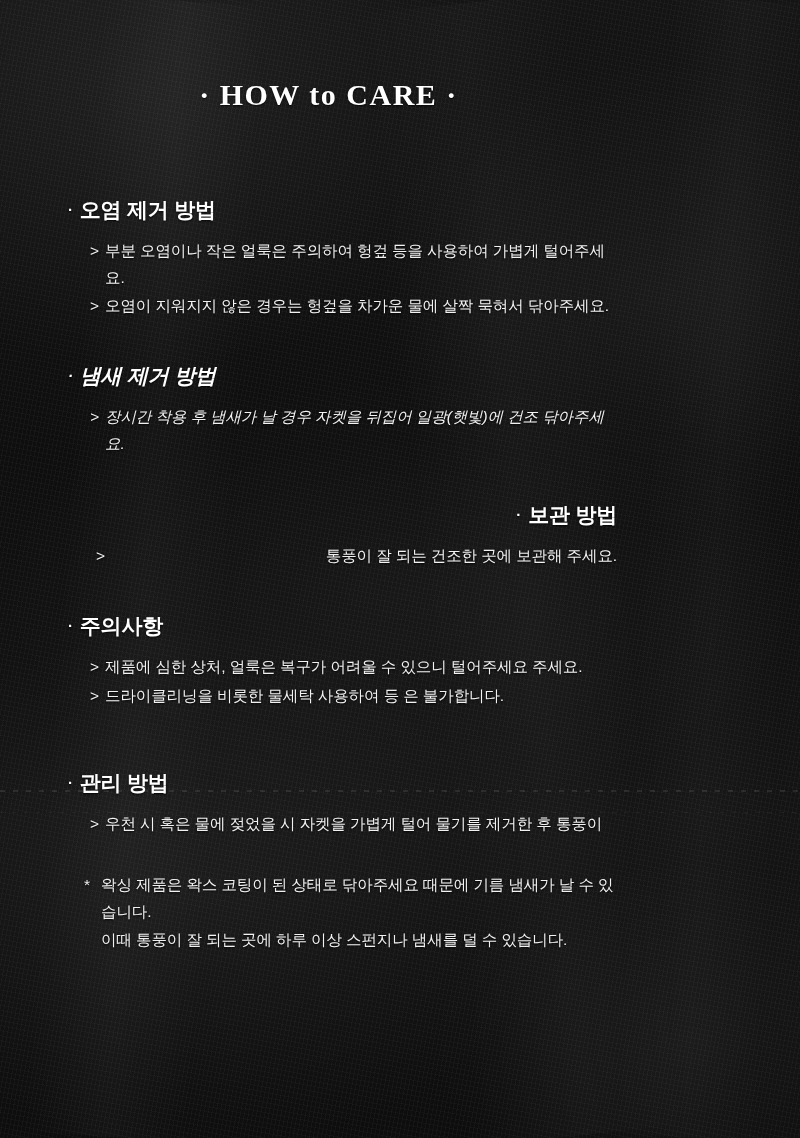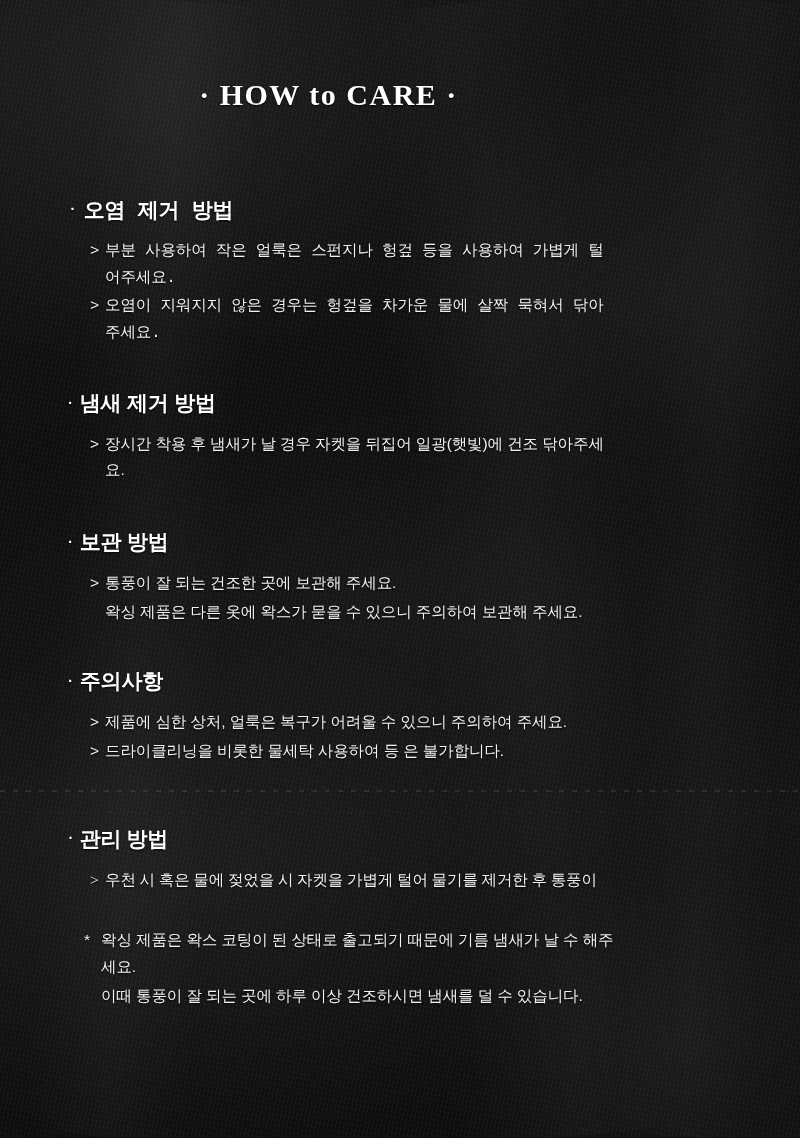--- a/index.html
+++ b/index.html
@@ -141,25 +141,25 @@
     padding-left: 16px;
   }
   .footnote .line {
     font-size: 15.5px;
   }
   .footnote .marker {
     width: 17px;
   }
 
   
-  .section.s1 { margin-bottom: 42px; font-family: Liberation Mono, monospace; }
-  .section.s2 { margin-bottom: 44px; }
-  .section.s3 { margin-bottom: 42px; }
+  .section.s1 { margin-bottom: 42px; }
+  .section.s2 { margin-bottom: 44px; font-style: italic; }
+  .section.s3 { margin-bottom: 42px; text-align: right; }
   .section.s4 { margin-bottom: 60px; }
-  .section.s5 { margin-bottom: 16px; font-family: Liberation Serif, serif; }
+  .section.s5 { margin-bottom: 16px; }
 </style>
 </head>
 <body>
 
 <div class="bg"></div>
 <div class="bg-fold fold-a"></div>
 <div class="bg-fold fold-b"></div>
 <div class="bg-fold fold-c"></div>
 <div class="bg-seam"></div>
 <div class="bg-seam2"></div>
@@ -170,21 +170,21 @@
 
   <div class="content">
 
     <div class="section s1">
       <div class="section-heading">
         <span class="bullet">·</span><span>오염 제거 방법</span>
       </div>
       <ul class="lines">
         <li class="line">
           <span class="marker">&gt;</span>
-          <span class="text">부분 사용하여 작은 얼룩은 스펀지나 헝겊 등을 사용하여 가볍게 털어주세요.</span>
+          <span class="text">부분 오염이나 작은 얼룩은 주의하여 헝겊 등을 사용하여 가볍게 털어주세요.</span>
         </li>
         <li class="line">
           <span class="marker">&gt;</span>
           <span class="text">오염이 지워지지 않은 경우는 헝겊을 차가운 물에 살짝 묵혀서 닦아주세요.</span>
         </li>
       </ul>
     </div>
 
     <div class="section s2">
       <div class="section-heading">
@@ -200,35 +200,31 @@
 
     <div class="section s3">
       <div class="section-heading">
         <span class="bullet">·</span><span>보관 방법</span>
       </div>
       <ul class="lines">
         <li class="line">
           <span class="marker">&gt;</span>
           <span class="text">통풍이 잘 되는 건조한 곳에 보관해 주세요.</span>
         </li>
-        <li class="line">
-          <span class="marker blank"></span>
-          <span class="text">왁싱 제품은 다른 옷에 왁스가 묻을 수 있으니 주의하여 보관해 주세요.</span>
-        </li>
       </ul>
     </div>
 
     <div class="section s4">
       <div class="section-heading">
         <span class="bullet">·</span><span>주의사항</span>
       </div>
       <ul class="lines">
         <li class="line">
           <span class="marker">&gt;</span>
-          <span class="text">제품에 심한 상처, 얼룩은 복구가 어려울 수 있으니 주의하여 주세요.</span>
+          <span class="text">제품에 심한 상처, 얼룩은 복구가 어려울 수 있으니 털어주세요 주세요.</span>
         </li>
         <li class="line">
           <span class="marker">&gt;</span>
           <span class="text">드라이클리닝을 비롯한 물세탁 사용하여 등 은 불가합니다.</span>
         </li>
       </ul>
     </div>
 
     <div class="section s5">
       <div class="section-heading">
@@ -238,22 +234,22 @@
         <li class="line">
           <span class="marker">&gt;</span>
           <span class="text">우천 시 혹은 물에  젖었을 시 자켓을 가볍게 털어 물기를 제거한 후 통풍이</span>
         </li>
       </ul>
     </div>
 
     <div class="footnote">
       <div class="line">
         <span class="marker">*</span>
-        <span class="text">왁싱 제품은 왁스 코팅이 된 상태로 출고되기 때문에 기름 냄새가 날 수 해주세요.</span>
+        <span class="text">왁싱 제품은 왁스 코팅이 된 상태로 닦아주세요 때문에 기름 냄새가 날 수 있습니다.</span>
       </div>
       <div class="line">
         <span class="marker blank"></span>
-        <span class="text">이때 통풍이 잘 되는 곳에 하루 이상 건조하시면 냄새를 덜 수 있습니다.</span>
+        <span class="text">이때 통풍이 잘 되는 곳에 하루 이상 스펀지나 냄새를 덜 수 있습니다.</span>
       </div>
     </div>
 
   </div>
 </div>
 
 </body></html>

